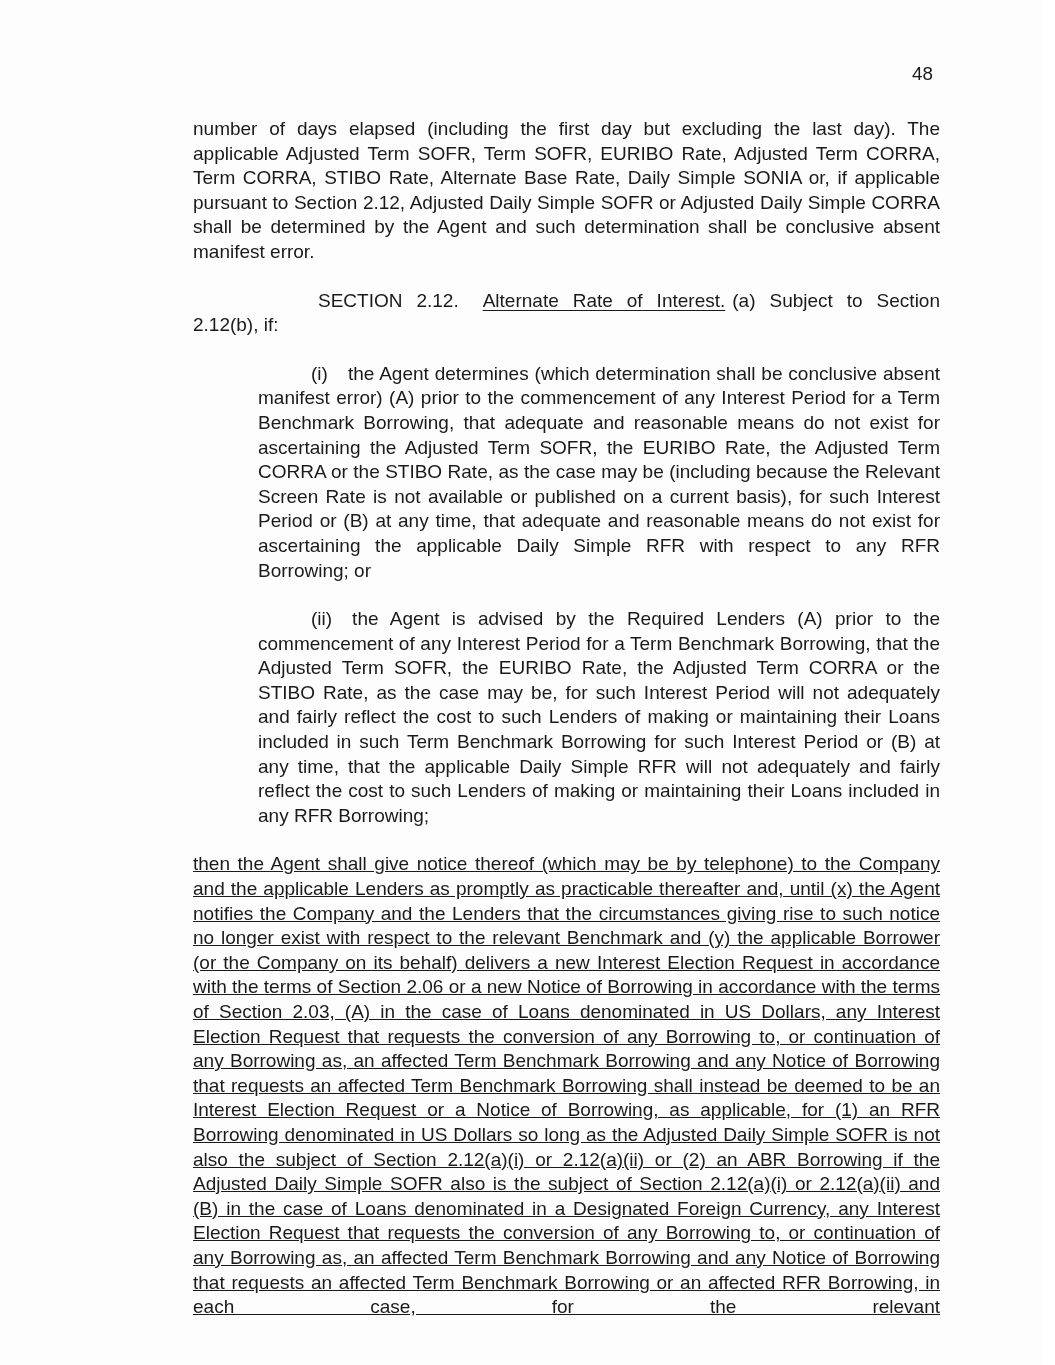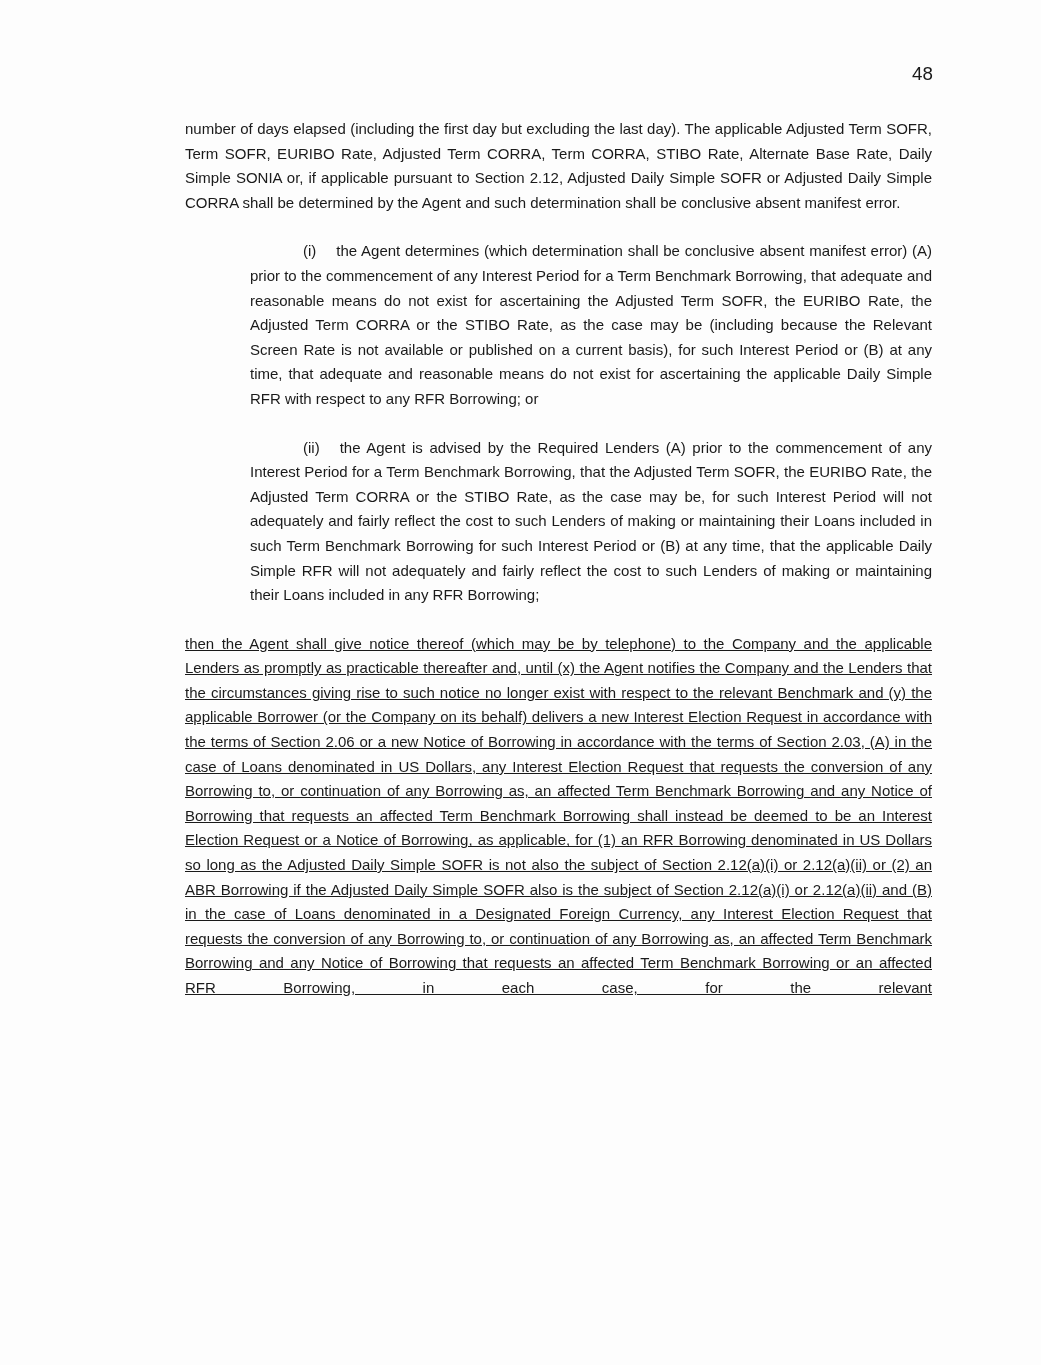--- a/index.html
+++ b/index.html
@@ -20,23 +20,23 @@
     position: absolute;
     top: 62px;
     left: 912px;
     font-size: 18.8px;
     line-height: 24px;
     color: #1a1a1a;
   }
   .content {
     position: absolute;
     top: 117px;
-    left: 185px;
+    left: 193px;
     width: 747px;
-    font-size: 15px;
+    font-size: 19px;
     line-height: 24.6px;
     text-align: justify;
     color: #1a1a1a;
   }
   .content p {
     margin: 0 0 24px 0;
   }
   p.heading-para {
     text-indent: 125px;
   }
@@ -70,20 +70,23 @@
 <body>
 
 <div class="page">
 
   <div class="page-number">48</div>
 
   <div class="content">
 
     <p class="body-para">number of days elapsed (including the first day but excluding the last day).  The applicable Adjusted Term SOFR, Term SOFR, EURIBO Rate, Adjusted Term CORRA, Term CORRA, STIBO Rate, Alternate Base Rate, Daily Simple SONIA or, if applicable pursuant to Section 2.12, Adjusted Daily Simple SOFR or Adjusted Daily Simple CORRA shall be determined by the Agent and such determination shall be conclusive absent manifest error.</p>
 
+    <p class="heading-para">
+      <span>SECTION 2.12.</span><span class="tab-gap"></span><span class="underlined">Alternate Rate of Interest.</span><span class="heading-rest">(a) Subject to Section 2.12(b), if:</span>
+    </p>
 
     <p class="clause-para">
       <span>(i)</span><span class="tab-gap-small"></span><span>the Agent determines (which determination shall be conclusive absent manifest error) (A) prior to the commencement of any Interest Period for a Term Benchmark Borrowing, that adequate and reasonable means do not exist for ascertaining the Adjusted Term SOFR, the EURIBO Rate, the Adjusted Term CORRA or the STIBO Rate, as the case may be (including because the Relevant Screen Rate is not available or published on a current basis), for such Interest Period or (B) at any time, that adequate and reasonable means do not exist for ascertaining the applicable Daily Simple RFR with respect to any RFR Borrowing; or</span>
     </p>
 
     <p class="clause-para">
       <span>(ii)</span><span class="tab-gap-small"></span><span>the Agent is advised by the Required Lenders (A) prior to the commencement of any Interest Period for a Term Benchmark Borrowing, that the Adjusted Term SOFR, the EURIBO Rate, the Adjusted Term CORRA or the STIBO Rate, as the case may be, for such Interest Period will not adequately and fairly reflect the cost to such Lenders of making or maintaining their Loans included in such Term Benchmark Borrowing for such Interest Period or (B) at any time, that the applicable Daily Simple RFR will not adequately and fairly reflect the cost to such Lenders of making or maintaining their Loans included in any RFR Borrowing;</span>
     </p>
 
     <p class="closing-para">then the Agent shall give notice thereof (which may be by telephone) to the Company and the applicable Lenders as promptly as practicable thereafter and, until (x) the Agent notifies the Company and the Lenders that the circumstances giving rise to such notice no longer exist with respect to the relevant Benchmark and (y) the applicable Borrower (or the Company on its behalf) delivers a new Interest Election Request in accordance with the terms of Section 2.06 or a new Notice of Borrowing in accordance with the terms of Section 2.03, (A) in the case of Loans denominated in US Dollars, any Interest Election Request that requests the conversion of any Borrowing to, or continuation of any Borrowing as, an affected Term Benchmark Borrowing and any Notice of Borrowing that requests an affected Term Benchmark Borrowing shall instead be deemed to be an Interest Election Request or a Notice of Borrowing, as applicable, for (1) an RFR Borrowing denominated in US Dollars so long as the Adjusted Daily Simple SOFR is not also the subject of Section 2.12(a)(i) or 2.12(a)(ii) or (2) an ABR Borrowing if the Adjusted Daily Simple SOFR also is the subject of Section 2.12(a)(i) or 2.12(a)(ii) and (B) in the case of Loans denominated in a Designated Foreign Currency, any Interest Election Request that requests the conversion of any Borrowing to, or continuation of any Borrowing as, an affected Term Benchmark Borrowing and any Notice of Borrowing that requests an affected Term Benchmark Borrowing or an affected RFR Borrowing, in each case, for the relevant</p>

